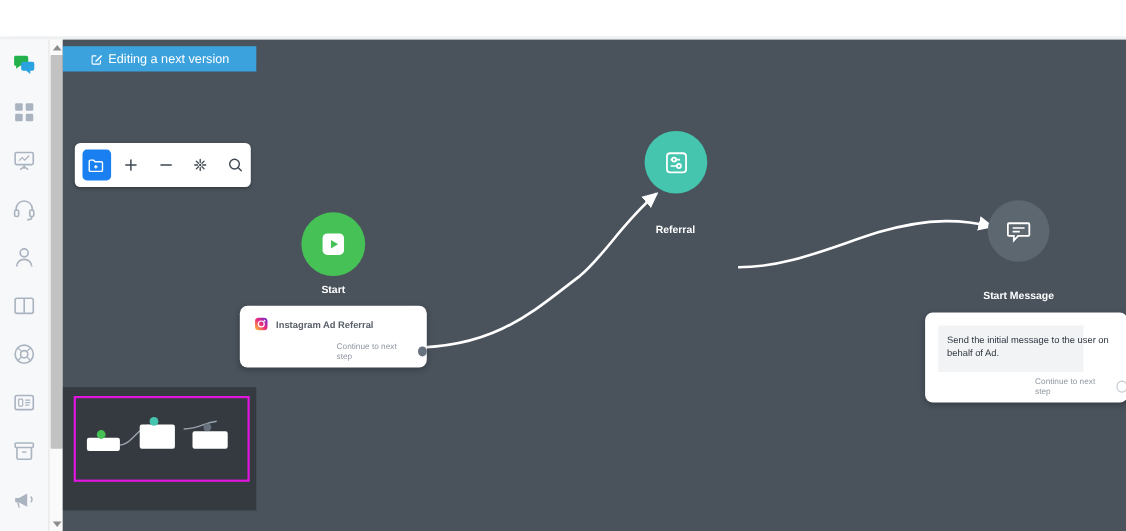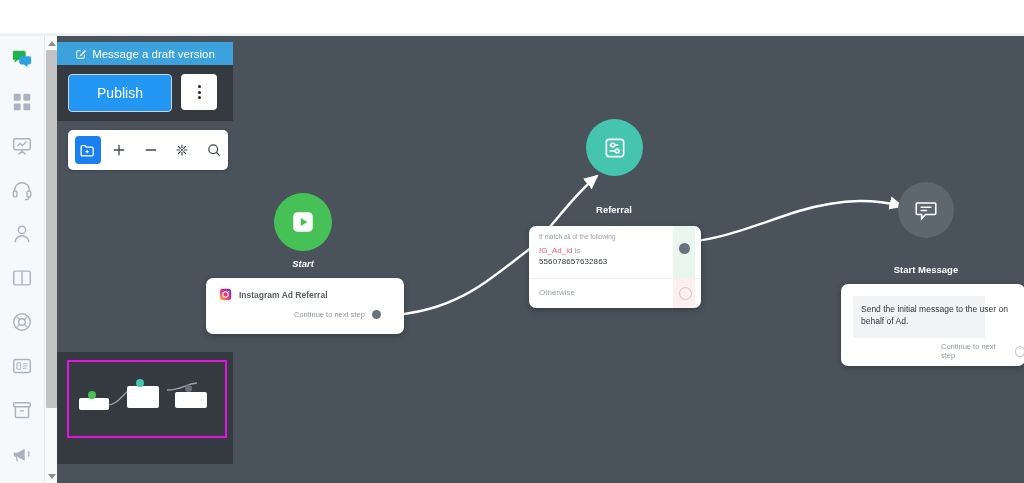--- a/index.html
+++ b/index.html
@@ -208,23 +208,23 @@
       <path d="M317 280 C 395 280, 430 245, 470 215 C 492 197, 510 165, 540 140" fill="none" stroke="#ffffff" stroke-width="2.4" marker-end="url(#arw)"></path>
       <path d="M614 207 C 660 207, 700 188, 742 175 C 790 161, 820 164, 845 170" fill="none" stroke="#ffffff" stroke-width="2.4" marker-end="url(#arw)"></path>
     </svg>
 
     <div class="node-circle" style="left:217px;top:157px;width:58px;height:58px;background:#46c155;">
       <svg width="26" height="26" viewBox="0 0 24 24">
         <rect x="3" y="3" width="18" height="18" rx="4" fill="#ffffff"></rect>
         <path d="M10 8.4l6 3.6-6 3.6z" fill="#46c155"></path>
       </svg>
     </div>
-    <div class="node-label" style="left:197px;top:222px;width:98px;font-style:italic;">Start</div>
-
-    <div class="card" style="left:149px;top:242px;width:170px;height:56px;padding-left:28px;">
+    <div class="node-label" style="left:197px;top:222px;width:98px;">Start</div>
+
+    <div class="card" style="left:161px;top:242px;width:170px;height:56px;">
       <div class="start-card-row">
         <svg class="ig-icon" viewBox="0 0 24 24">
           <defs>
             <linearGradient id="iggrad" x1="0" y1="1" x2="1" y2="0">
               <stop offset="0%" stop-color="#f9ce34"></stop>
               <stop offset="50%" stop-color="#ee2a7b"></stop>
               <stop offset="100%" stop-color="#6228d7"></stop>
             </linearGradient>
           </defs>
           <rect x="1.5" y="1.5" width="21" height="21" rx="6" fill="url(#iggrad)"></rect>
@@ -242,37 +242,20 @@
     <div class="node-circle" style="left:529px;top:83px;width:57px;height:57px;background:#45c4ae;">
       <svg width="26" height="26" viewBox="0 0 24 24" fill="none" stroke="#ffffff" stroke-width="1.5">
         <rect x="4" y="4" width="16" height="16" rx="2.6"></rect>
         <path d="M7 9.3h8M7 14.7h8" stroke-width="1.4"></path>
         <circle cx="10" cy="9.3" r="1.7" fill="#45c4ae"></circle>
         <circle cx="14" cy="14.7" r="1.7" fill="#45c4ae"></circle>
       </svg>
     </div>
     <div class="node-label" style="left:508px;top:168px;width:98px;">Referral</div>
 
-    <div class="cond-card">
-      <div class="cond-top"></div>
-      <div class="cond-bottom"></div>
-      <div class="cond-strip-green"></div>
-      <div class="cond-strip-pink"></div>
-
-      <div class="cond-line1">If match all of the following</div>
-      <div class="cond-line2">
-        <span class="cond-key">IG_Ad_id</span>
-        <span class="cond-is">is</span>
-      </div>
-      <div class="cond-val">556078657632863</div>
-      <div class="cond-otherwise">Otherwise</div>
-
-      <div class="cond-dot-green"></div>
-      <div class="cond-dot-pink"></div>
-    </div>
 
     <div class="node-circle" style="left:841px;top:146px;width:56px;height:56px;background:#5d6770;">
       <svg width="26" height="26" viewBox="0 0 24 24" fill="none" stroke="#ffffff" stroke-width="1.5">
         <path d="M4 5.5h16a1 1 0 0 1 1 1v8.6a1 1 0 0 1-1 1h-8.4L8 20v-3.9H4a1 1 0 0 1-1-1V6.5a1 1 0 0 1 1-1z"></path>
         <path d="M7 9.5h10M7 12.5h6" stroke-width="1.4"></path>
       </svg>
     </div>
     <div class="node-label" style="left:820px;top:228px;width:98px;">Start Message</div>
 
     <div class="card" style="left:784px;top:248px;width:184px;height:82px;">
@@ -283,33 +266,23 @@
         <span class="continue-text">Continue to next step</span>
         <span class="conn-dot hollow"></span>
       </div>
     </div>
 
     <div class="draft-banner">
       <svg class="pencil" viewBox="0 0 24 24" fill="none" stroke="#ffffff" stroke-width="2">
         <path d="M20 4l-9.5 9.5L9 17l3.5-1.5L22 6z" fill="#ffffff" stroke="none"></path>
         <path d="M18.5 13.5V19a1.5 1.5 0 0 1-1.5 1.5H5A1.5 1.5 0 0 1 3.5 19V7A1.5 1.5 0 0 1 5 5.5h6"></path>
       </svg>
-      <span>Message a draft version</span>
-    </div>
-
-    <div class="publish-panel">
-      <div class="btn-publish">Publish</div>
-      <div class="btn-kebab">
-        <span class="kebab-dots">
-            <i></i>
-            <i></i>
-            <i></i>
-          </span>
-      </div>
-    </div>
+      <span>Editing a next version</span>
+    </div>
+
 
     <div class="zoom-toolbar">
       <div class="zt-primary">
         <svg width="17" height="17" viewBox="0 0 24 24" fill="none" stroke="#ffffff" stroke-width="1.8">
           <path d="M3 6.5a1.5 1.5 0 0 1 1.5-1.5h4.1l1.8 2.2h8.1A1.5 1.5 0 0 1 20 8.7v9.3a1.5 1.5 0 0 1-1.5 1.5h-14A1.5 1.5 0 0 1 3 18z"></path>
           <path d="M11.5 11.3v4.6M9.2 13.6h4.6" stroke-width="1.6"></path>
         </svg>
       </div>
       <div class="zt-btn">
         <svg width="16" height="16" viewBox="0 0 24 24" stroke="#3d4751" stroke-width="2" stroke-linecap="round">

